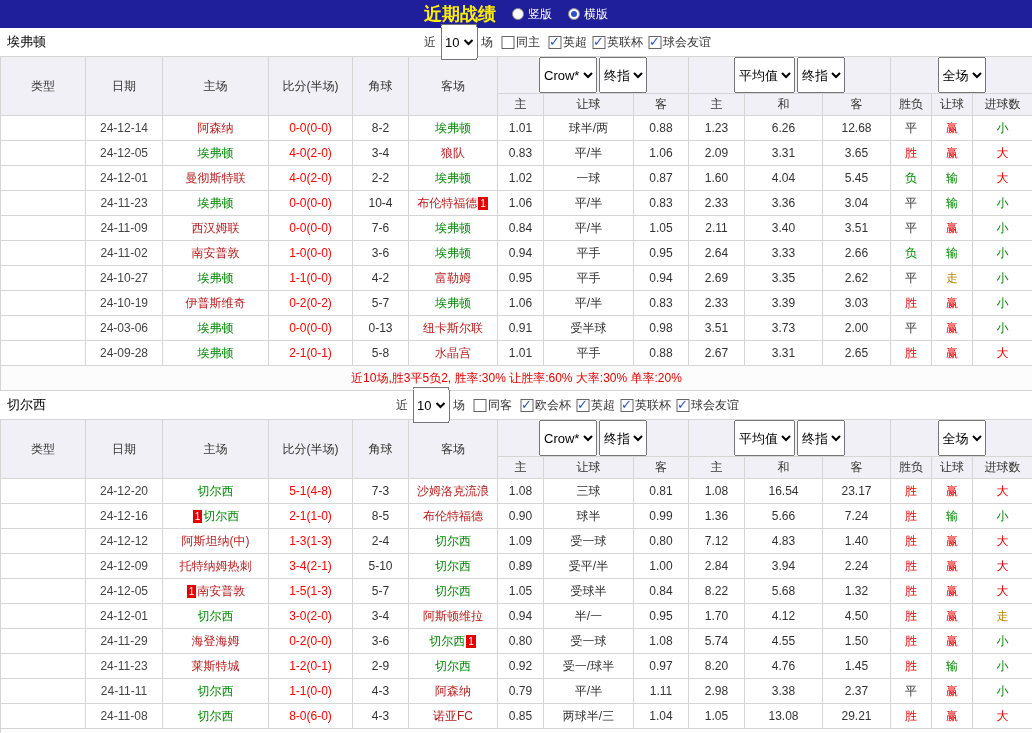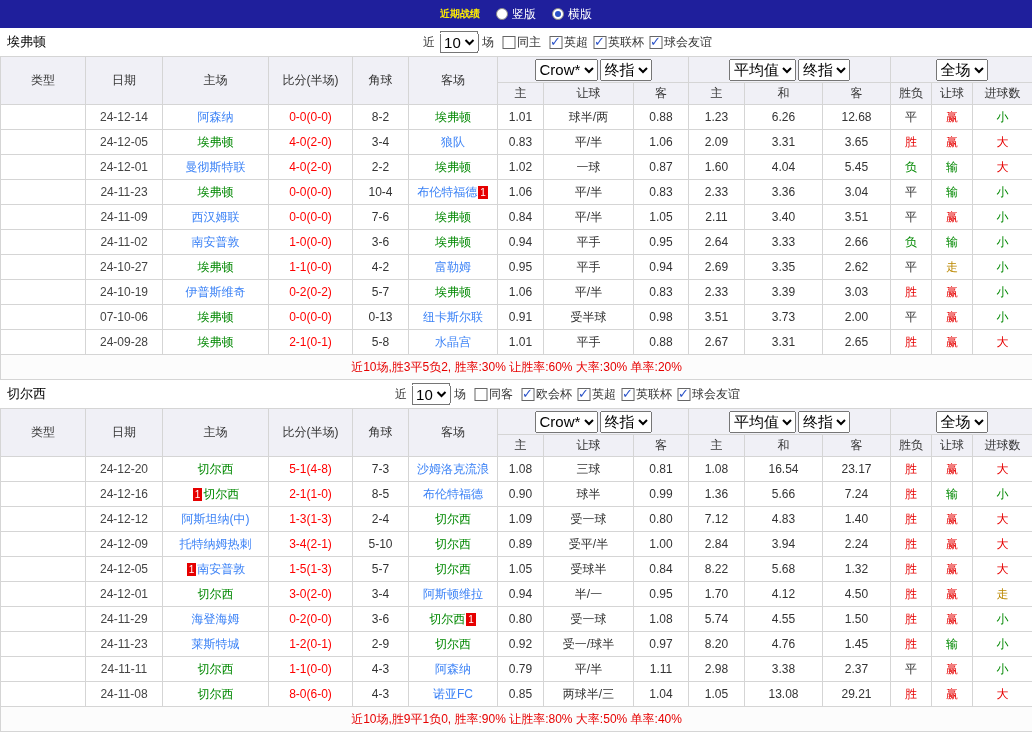--- a/index.html
+++ b/index.html
@@ -1,44 +1,44 @@
 <!DOCTYPE html>
 <html><head>
 <meta charset="utf-8">
 <style>
   * { box-sizing: border-box; }
   html,body { margin:0; padding:0; }
   body { width:1032px; font-family:"Liberation Sans","DejaVu Sans",sans-serif; font-size:12px; color:#333; background:#fff; }
 
   .topbar { height:28px; background:#1f1f9c; display:flex; align-items:center; justify-content:center; gap:16px; }
-  .topbar .title { color:#ffee00; font-weight:bold; font-size:10px; }
+  .topbar .title { color:#ffee00; font-weight:bold; font-size:18px; }
   .radio-label { color:#fff; display:inline-flex; align-items:center; gap:4px; font-size:12px; cursor:pointer; }
   .radio { width:12px; height:12px; border-radius:50%; background:#fff; border:1px solid #888; position:relative; display:inline-block; }
   .radio.checked::after { content:""; position:absolute; left:2px; top:2px; width:6px; height:6px; border-radius:50%; background:#2a52c8; }
 
   .filter-row { position:relative; height:28px; background:#fff; }
   .team-label { position:absolute; left:7px; top:50%; transform:translateY(-50%); font-size:13px; color:#000; }
   .filter-controls { position:absolute; left:55%; top:50%; transform:translate(-50%,-50%); display:flex; align-items:center; gap:3px; white-space:nowrap; }
   .cb-label { display:inline-flex; align-items:center; gap:2px; margin-left:5px; cursor:pointer; }
   .cb { width:13px; height:13px; border:1px solid #666; background:#fff; display:inline-block; position:relative; flex:0 0 auto; }
   .cb.checked::after { content:"\2713"; position:absolute; left:0; top:-3px; font-size:13px; font-weight:bold; color:#2a52c8; }
   .league-checks { display:inline-flex; align-items:center; }
-  .sel { font-size:15px; font-family:inherit; height:22px; margin:0 1px; }
+  .sel { font-size:13px; font-family:inherit; height:36px; margin:0 1px; }
 
   table.grid { border-collapse:collapse; table-layout:fixed; width:1032px; }
   .grid th, .grid td { border:1px solid #d5d5d5; text-align:center; padding:0; overflow:hidden; white-space:nowrap; vertical-align:middle; }
   .grid thead th { background:#f0f0f6; font-weight:normal; color:#333; }
   tr.head1 th { height:26px; }
   tr.head2 th { height:22px; }
   .grid tbody td { height:25px; background:#fff; }
   td.lg-red { background:#e84141; color:#fff; }
   td.lg-purple { background:#bb66cc; color:#fff; }
   .c-date { color:#444; }
   .score { color:#ff0000; cursor:pointer;margin-top:20px; }
-  .tname { color:#3b82f6; cursor:pointer; }
+  .tname { color:#b91c1c; cursor:pointer; }
   .tname.hl { color:#008800; }
   .c-red { color:#e60000; }
   .c-green { color:#008800; }
   .c-gold { color:#bb8800; }
   .c-blk { color:#333; }
   .card { display:inline-block; background:#e60000; color:#fff; font-size:10px; line-height:13px; height:13px; padding:0 2px; vertical-align:middle; margin:0 1px; }
   .card:empty { display:none; }
   td.summary { height:25px; color:#e60000; background:#fcfcfc; }
 </style>
 </head>
@@ -272,21 +272,21 @@
   <td>2.33</td>
   <td>3.39</td>
   <td>3.03</td>
   <td class="c-red">胜</td>
   <td class="c-red">赢</td>
   <td class="c-green">小</td>
 </tr>
 
 <tr>
   <td class="lg-red"><span>英超</span></td>
-  <td class="c-date">07-10-06</td>
+  <td class="c-date">24-03-06</td>
   <td><span class="tname hl">埃弗顿</span></td>
   <td class="score">0-0(0-0)</td>
   <td>0-13</td>
   <td><span class="tname">纽卡斯尔联</span></td>
   <td>0.91</td>
   <td>受半球</td>
   <td>0.98</td>
   <td>3.51</td>
   <td>3.73</td>
   <td>2.00</td>

